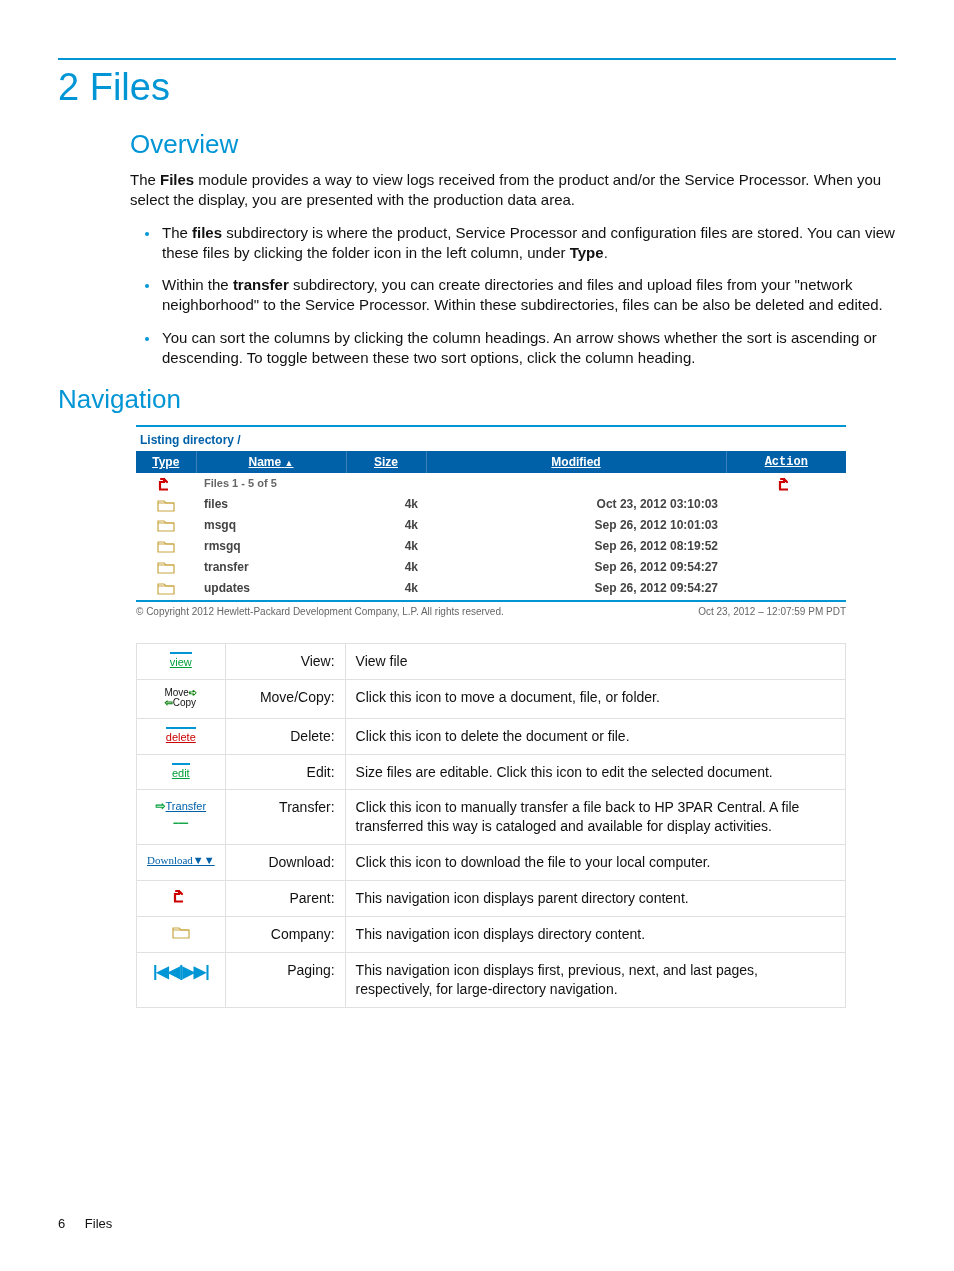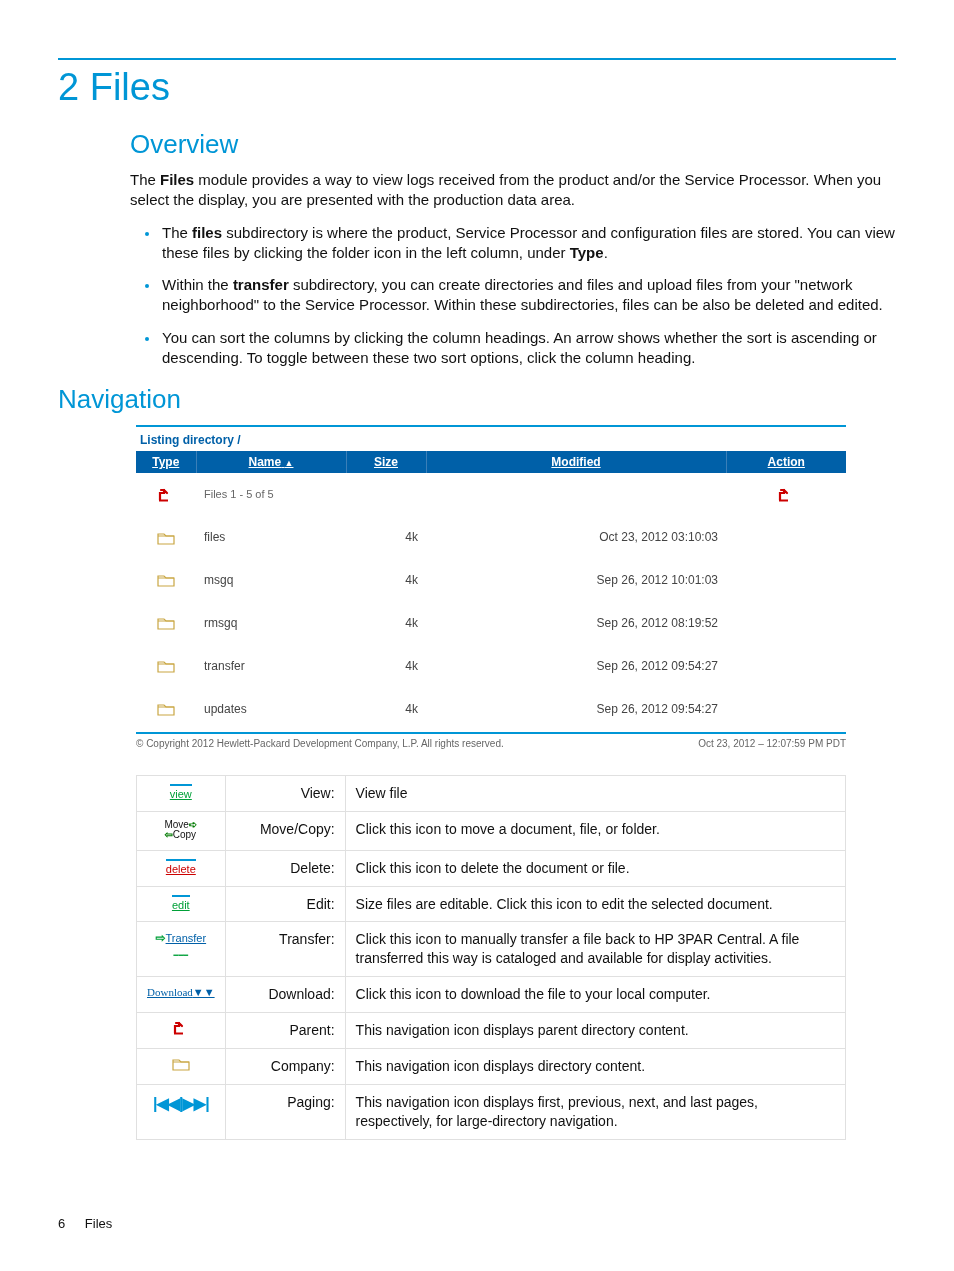--- a/index.html
+++ b/index.html
@@ -71,25 +71,26 @@
   }
   table.listing th {
     background: #0060a8;
     color: #fff;
     text-decoration: underline;
     text-align: center;
     padding: 4px 6px;
     border-right: 1px solid #3a7fb8;
     font-weight: bold;
   }
-  table.listing th:last-child { border-right: none; }
+  table.listing th:last-child { border-right: none; font-family: Liberation Mono, monospace; }
   table.listing td {
-    padding: 14px 8px;
+    padding: 3px 8px;
     color: #444;
     vertical-align: middle;
+    font-weight: bold;
   }
   .col-type  { width: 60px;  text-align: center; }
   .col-name  { width: 150px; text-align: left;   }
   .col-size  { width: 80px;  text-align: right;  }
   .col-mod   { width: 300px; text-align: right;  }
   .col-act   { width: 120px; text-align: center; }
   .listing tbody tr { }
   .listing-foot {
     border-top: 2px solid #0096d6;
     margin-top: 2px;

